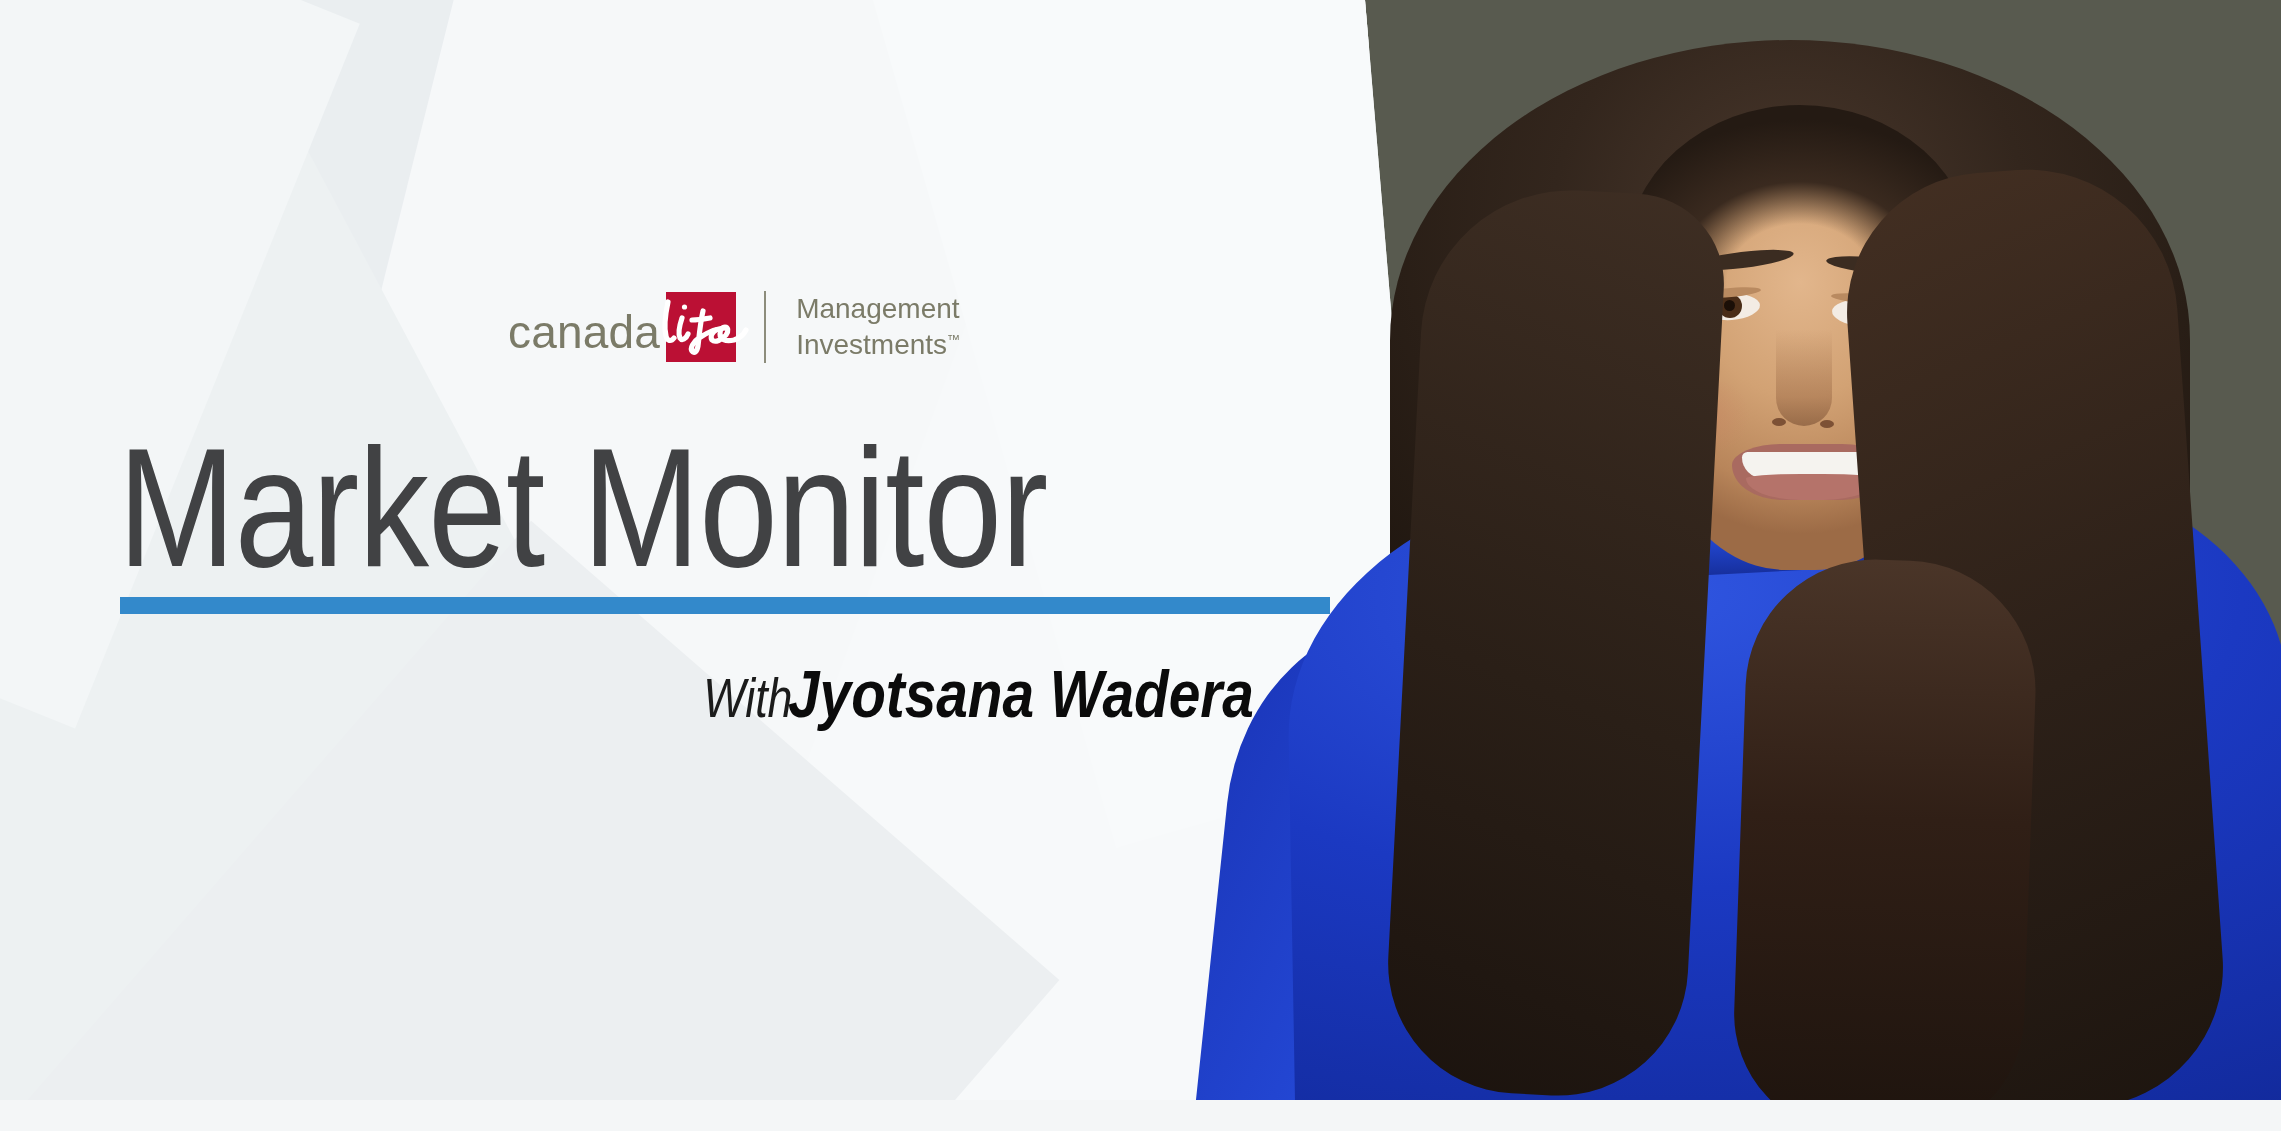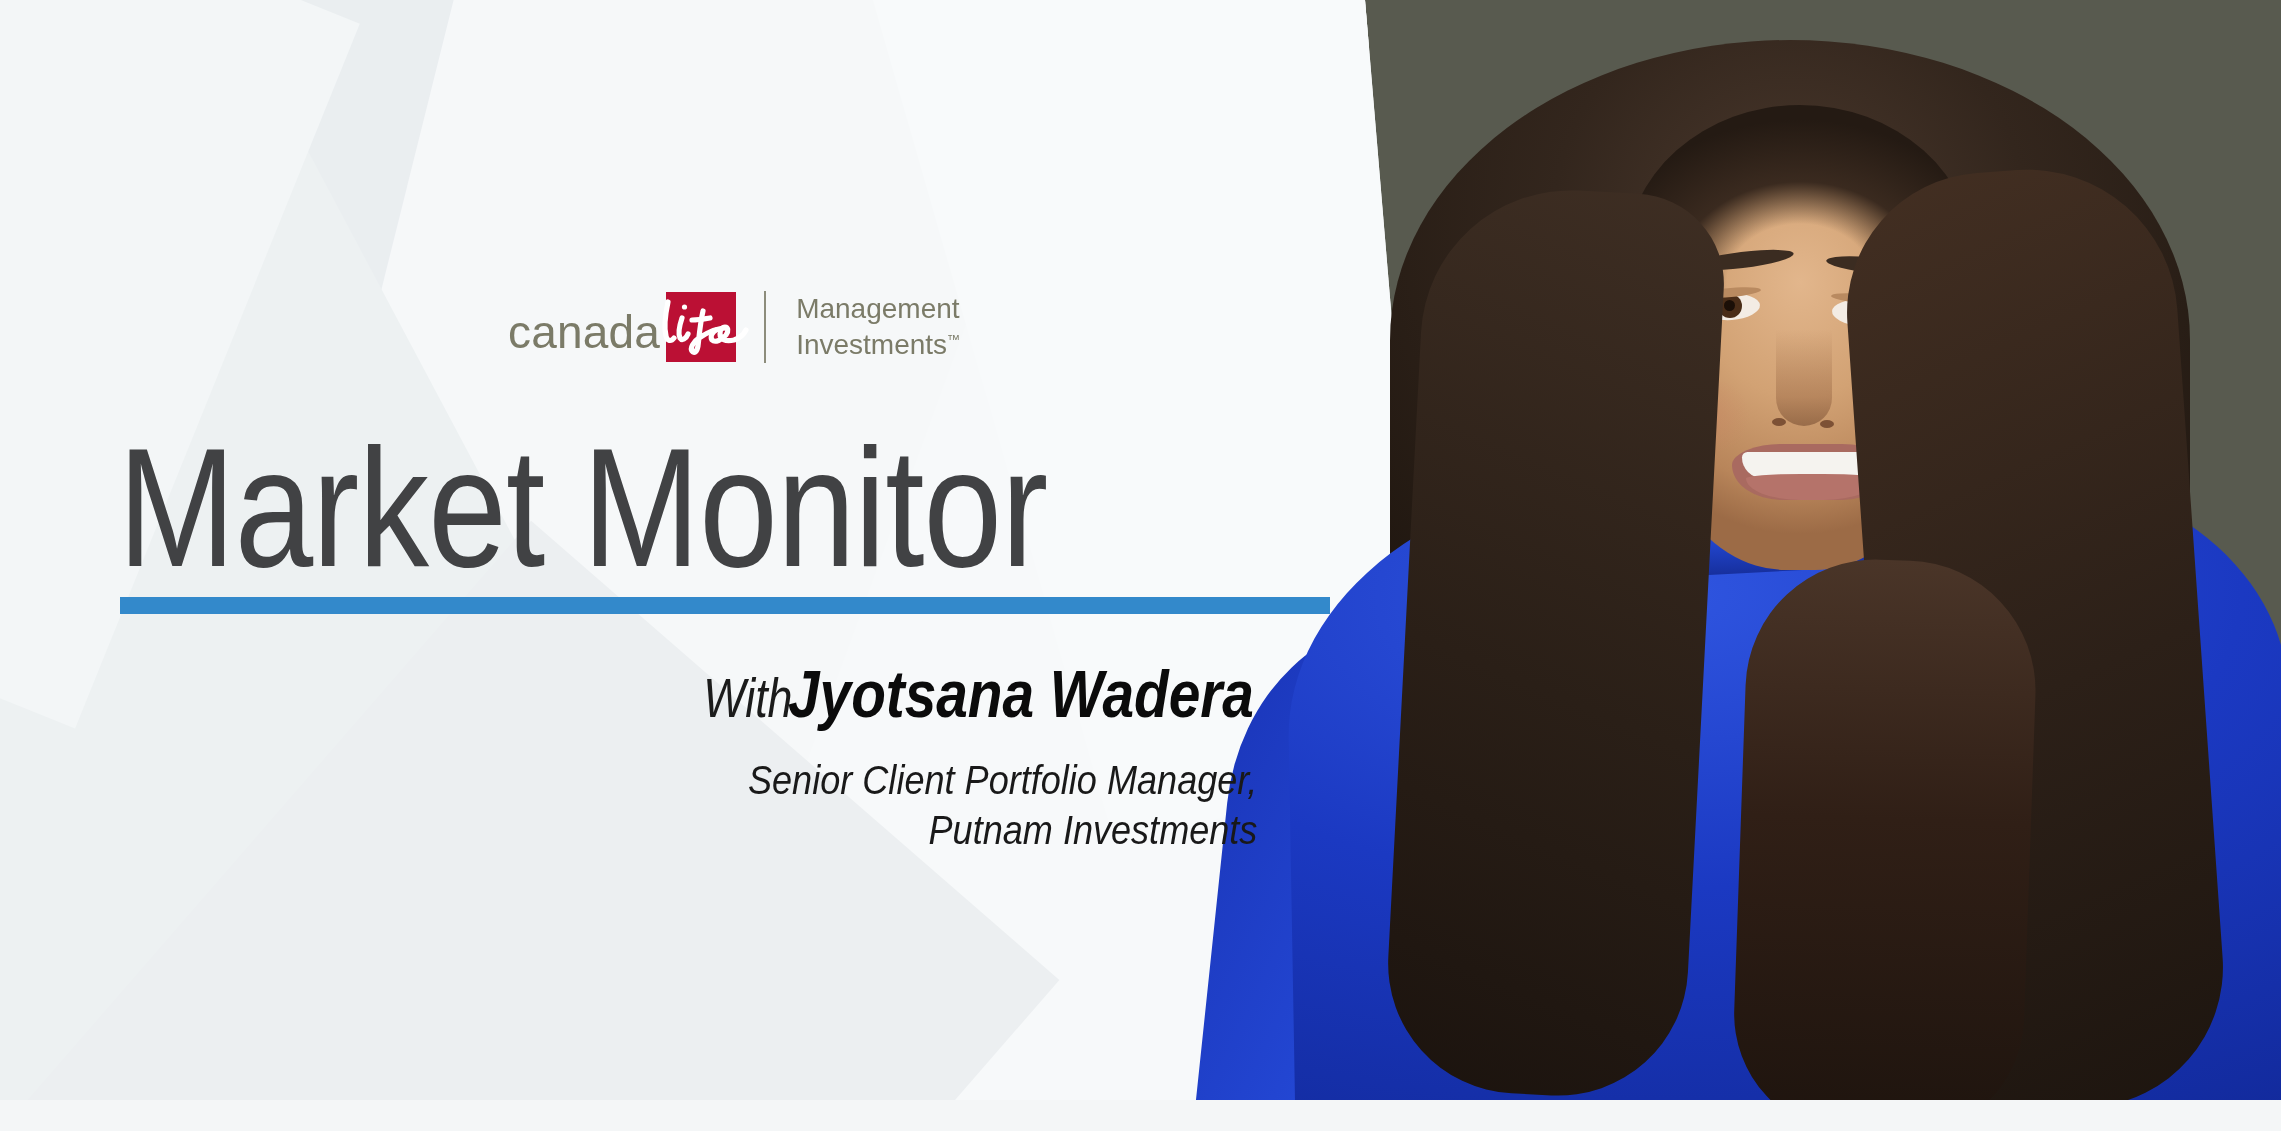--- a/index.html
+++ b/index.html
@@ -309,19 +309,15 @@
     </span>
   </div>
 
   <div class="headline">Market Monitor</div>
   <div class="rule"></div>
 
   <div class="presenter">
     <div class="with-line">
       <span class="with-word">With</span><span class="name-word">Jyotsana Wadera</span>
     </div>
-    <div class="role">
-      <span class="role-line">Senior Client Portfolio Manager,</span>
-      <span class="role-line">Putnam Investments</span>
-    </div>
   </div>
 
 </div>
 
 </body></html>

